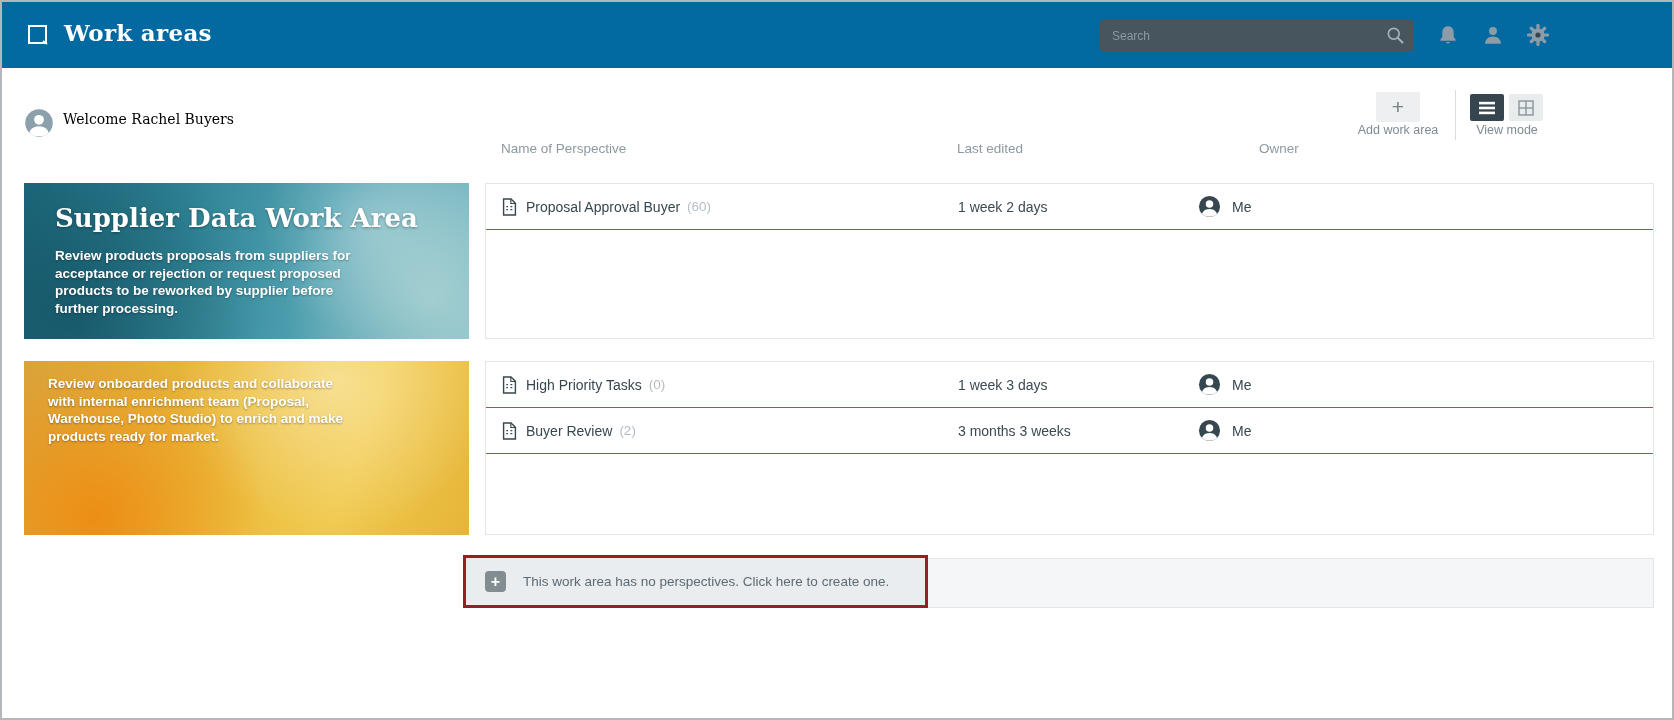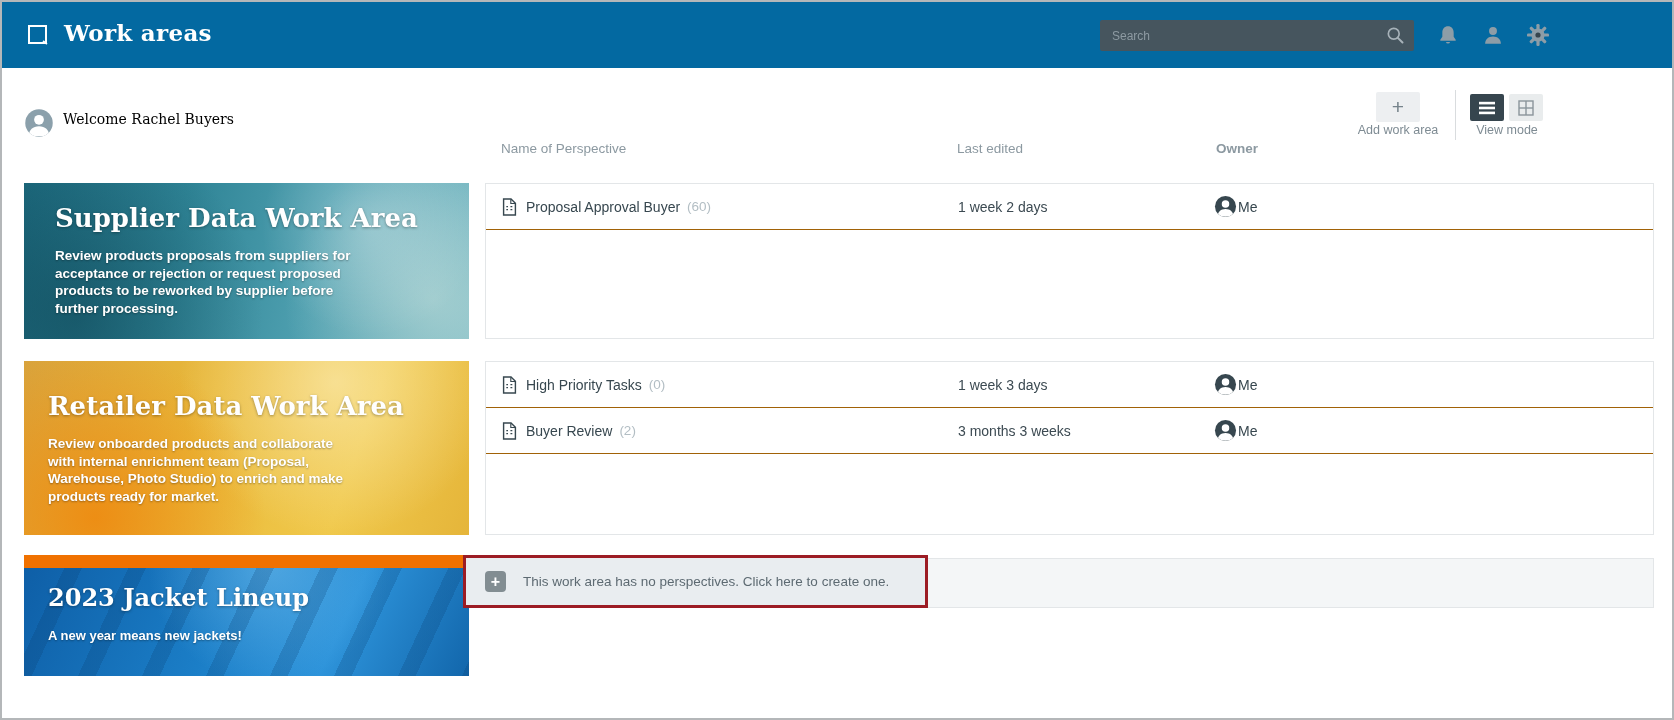--- a/index.html
+++ b/index.html
@@ -48,21 +48,21 @@
   .view-btn { position:absolute; top:92px; width:34px; height:27px; border:none; border-radius:2px;
     cursor:pointer; display:flex; align-items:center; justify-content:center; }
   .view-list { left:1468px; background:#36454e; color:#fff; }
   .view-grid { left:1507px; background:#e9eced; color:#8a959b; }
   .view-label { position:absolute; left:1454px; top:121px; width:102px; text-align:center;
     font-size:12.5px; color:#7e8b93; }
 
   .col-head { position:absolute; top:139px; font-size:13.5px; color:#8c99a1; }
   .col-name { left:499px; }
   .col-edited { left:955px; }
-  .col-owner { left:1214px;font-weight:bold; }
+  .col-owner { left:1257px; }
 
   
   .section { position:absolute; left:22px; width:1630px; }
   .sec-1 { top:181px; height:156px; }
   .sec-2 { top:359px; height:174px; }
   .sec-3 { top:553px; height:121px; }
 
   .card {
     position:absolute; left:0; top:0; width:445px; height:100%;
     overflow:hidden; color:#fff; cursor:pointer;
@@ -99,21 +99,21 @@
     background:#fff; border:1px solid #e3e6e8;
   }
   .p-row {
     position:relative; height:46px; display:flex; align-items:center;
     padding-left:16px; border-bottom:1px solid #a16207; cursor:pointer;
   }
   .doc-icon { width:15px; height:18px; color:#37474f; flex:0 0 auto; }
   .p-name { margin-left:9px; font-size:14px; color:#37474f; }
   .p-count { margin-left:7px; font-size:13.5px; color:#b3bec4; }
   .cell-edited { position:absolute; left:472px; font-size:14px; color:#3c4a52; }
-  .cell-owner { position:absolute; left:728px; display:flex; align-items:center; gap:1px; }
+  .cell-owner { position:absolute; left:712px; display:flex; align-items:center; gap:11px; }
   .owner-avatar { width:23px; height:23px; color:#37474f; }
   .owner-name { font-size:14px; color:#37474f; }
 
   
   .panel3 {
     position:absolute; left:461px; top:3px; right:0; height:50px;
     background:#f4f6f7; border:1px solid #e3e6e8;
   }
   .empty-banner {
     position:absolute; left:439px; top:0; width:465px; height:53px;
@@ -255,21 +255,20 @@
               <use href="#sym-avatar"></use>
             </svg>
           <span class="owner-name">Me</span>
         </span>
       </div>
     </div>
   </div>
 
   <div class="section sec-2">
     <div class="card card-retailer">
-      <div class="card-title">Retailer Data Work Area</div>
       <div class="card-desc">Review onboarded products and collaborate with internal enrichment team (Proposal, Warehouse, Photo Studio) to enrich and make products ready for market.</div>
     </div>
     <div class="panel">
       <div class="p-row">
         <svg class="ic doc-icon">
             <use href="#sym-doc"></use>
           </svg>
         <span class="p-name">High Priority Tasks</span>
         <span class="p-count">(0)</span>
         <span class="cell-edited">1 week 3 days</span>
@@ -291,25 +290,20 @@
           <svg class="ic owner-avatar">
               <use href="#sym-avatar"></use>
             </svg>
           <span class="owner-name">Me</span>
         </span>
       </div>
     </div>
   </div>
 
   <div class="section sec-3">
-    <div class="card card-jacket">
-      <div class="jacket-stripe"></div>
-      <div class="card-title">2023 Jacket Lineup</div>
-      <div class="card-tagline">A new year means new jackets!</div>
-    </div>
     <div class="panel3"></div>
     <div class="empty-banner">
       <span class="plus-chip">+</span>
       <span class="empty-text">This work area has no perspectives. Click here to create one.</span>
     </div>
   </div>
 
 </div>
 
 </body></html>

